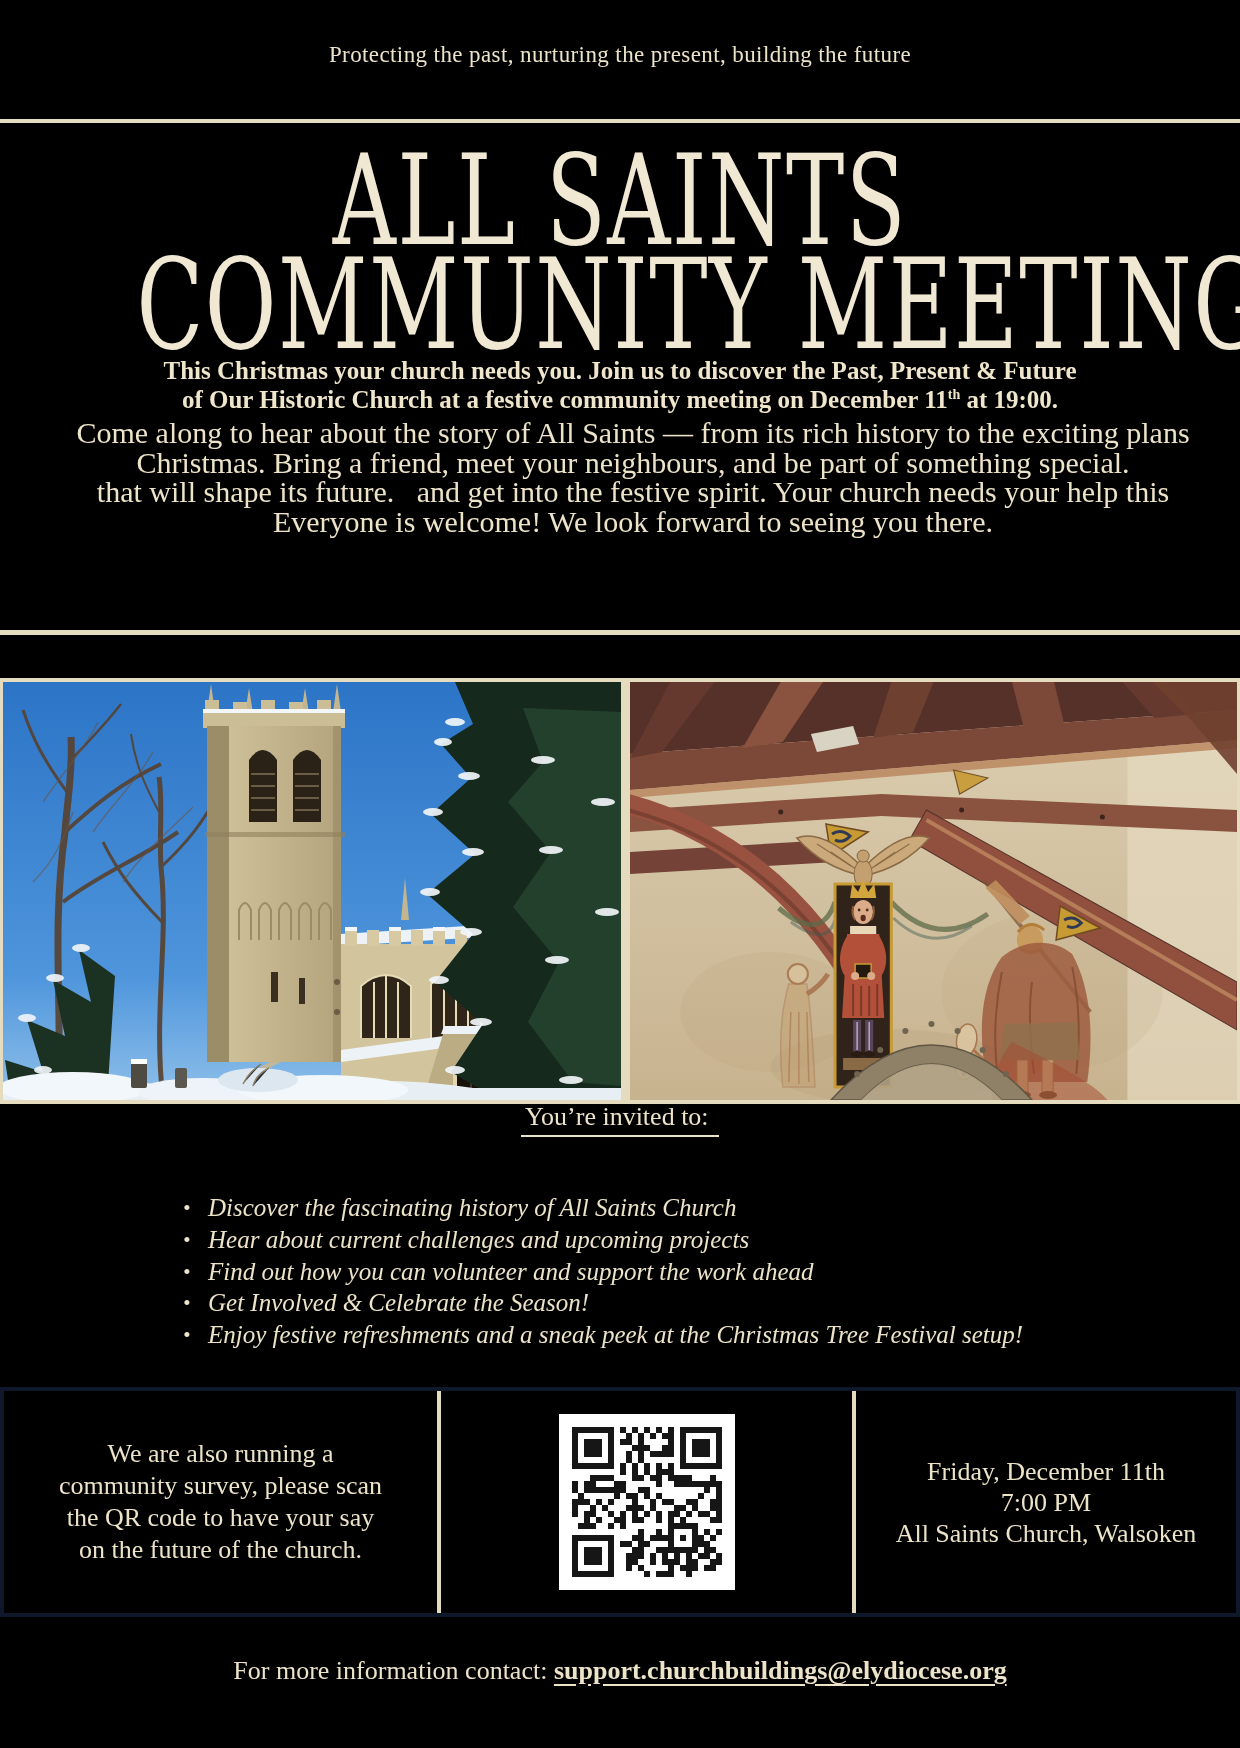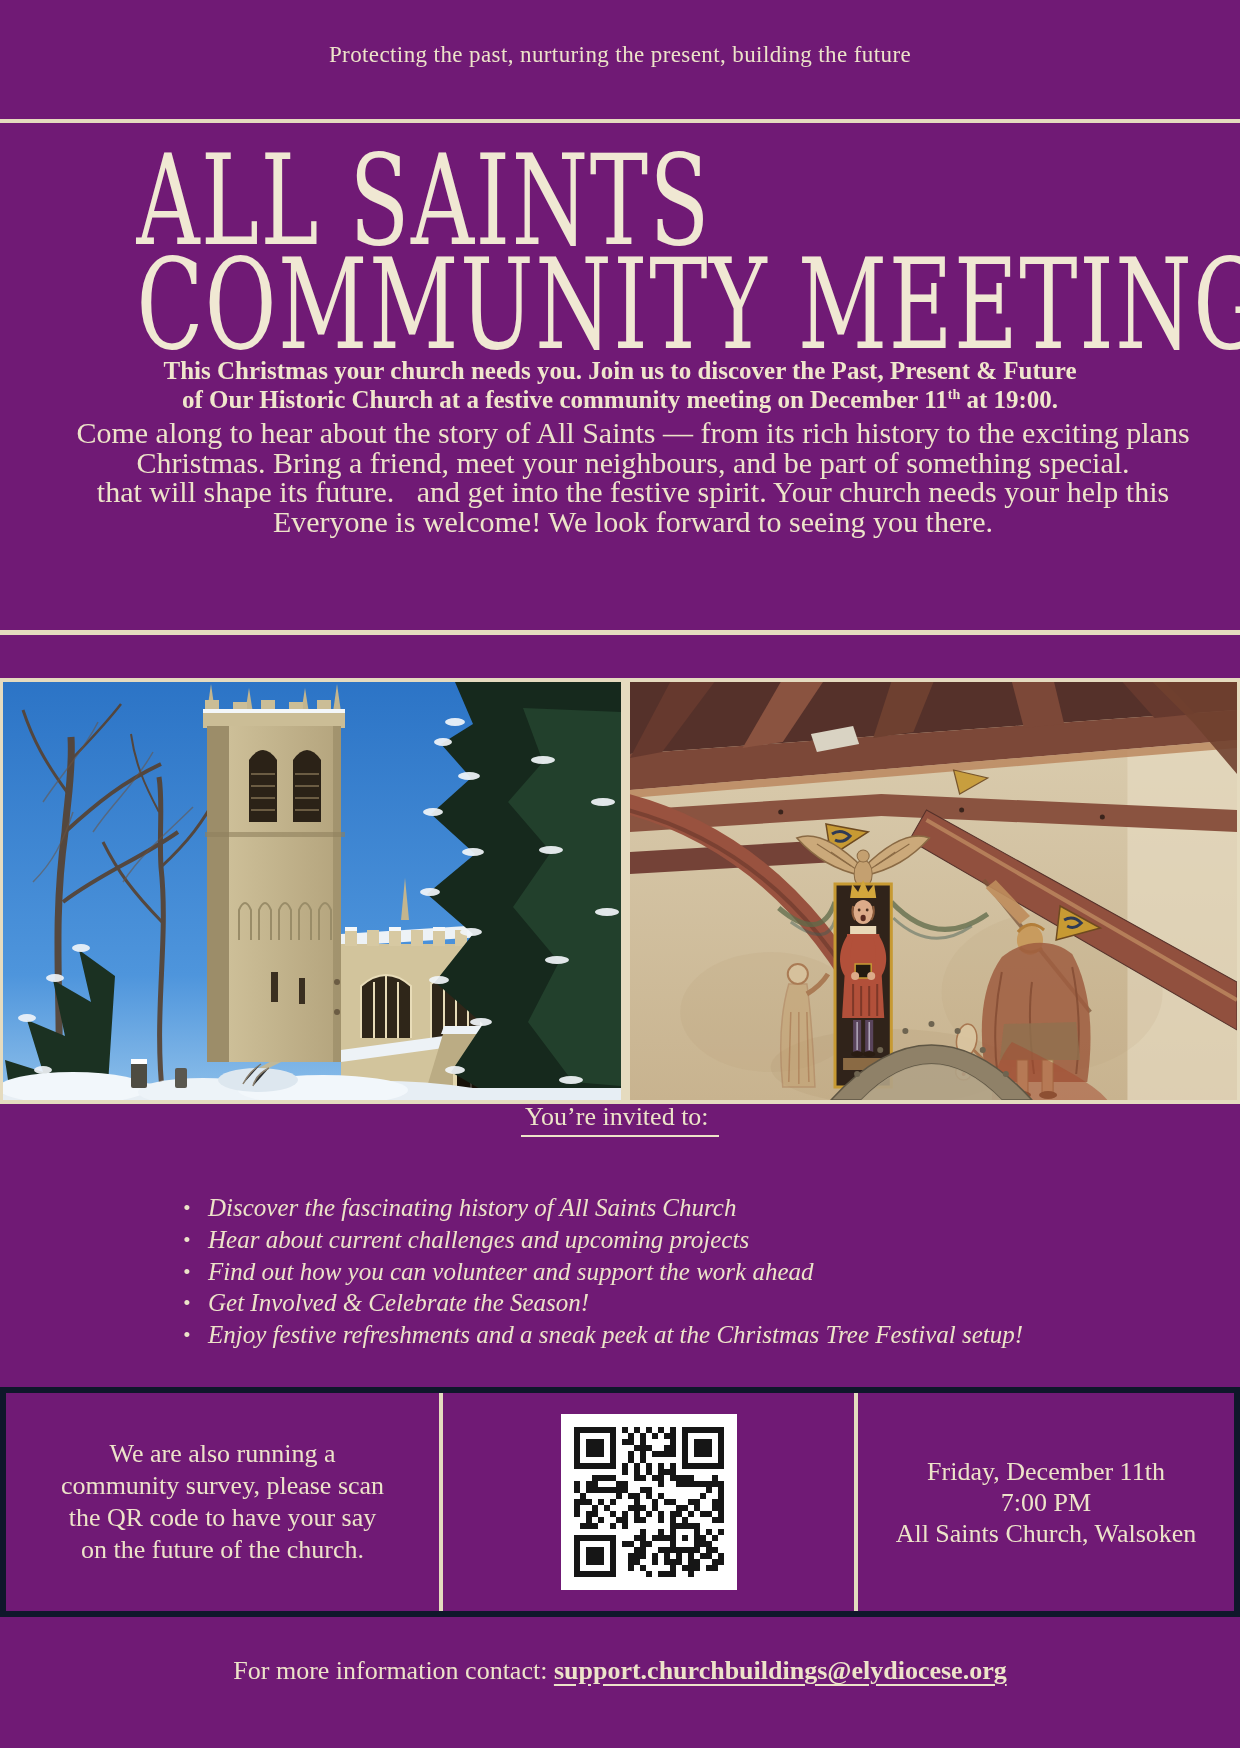--- a/index.html
+++ b/index.html
@@ -1,25 +1,25 @@
 <!DOCTYPE html>
 <html><head>
 <meta charset="utf-8">
 <style>
   html,body{margin:0;padding:0;background:#C23A17;}
-  .poster{position:relative;width:1240px;height:1748px;background:#701a75;overflow:hidden;
+  .poster{position:relative;width:1240px;height:1748px;background:#000000;overflow:hidden;
           font-family:"Liberation Serif", serif;color:#EFE5CB;}
   
   .tagline{position:absolute;top:42px;left:0;width:100%;text-align:center;
            font-size:23px;letter-spacing:.4px;color:#EDE3C9;}
   .hline{position:absolute;left:0;width:100%;background:#E5DBBF;}
   .hline.h1{top:119px;height:4px;}
   .hline.h2{top:630px;height:5px;}
   
-  .title{position:absolute;top:148px;left:0;width:100%;text-align:left;color:#F0E8D3;}
+  .title{position:absolute;top:148px;left:0;width:100%;text-align:center;color:#F0E8D3;}
   .title .tline{display:block;font-family:"DejaVu Serif", serif;font-weight:400;
                 font-size:112px;line-height:104px;letter-spacing:2px;
                 transform:scale(0.78,1.12);transform-origin:50% 50%;white-space:pre;}
   
   .intro{position:absolute;top:356px;left:0;width:100%;text-align:center;}
   .intro .b{font-weight:bold;font-size:25px;line-height:29px;white-space:pre;color:#F0E6CC;}
   .intro .b sup{font-size:14px;vertical-align:super;line-height:0;}
   .intro .r{font-size:30px;line-height:29.5px;white-space:pre;color:#EDE3C9;padding-left:26px;}
   .intro .gap{height:4px;}
   
@@ -29,21 +29,21 @@
   .ph-left{width:618px;flex:0 0 auto;}
   .ph-right{flex:1 1 auto;min-width:0;}
   
   .invite-h{position:absolute;top:1102px;left:0;width:100%;text-align:center;font-size:26px;}
   .invite-h span{display:inline-block;white-space:pre;border-bottom:2px solid #EDE3C9;padding:0 4px 3px 4px;color:#EDE3C9;}
   .bullets{position:absolute;top:1192px;left:183px;margin:0;padding:0;list-style:none;font-style:italic;}
   .bullets li{position:relative;font-size:25px;line-height:31.8px;padding-left:25px;color:#EDE3C9;white-space:pre;}
   .bullets li::before{content:"•";position:absolute;left:0;top:1px;font-size:21px;color:#EDE3C9;}
   
   .strip{position:absolute;top:1387px;left:0;width:1240px;height:230px;box-sizing:border-box;
-         border:6px solid #0f172a;display:flex;}
+         border:4px solid #0f172a;display:flex;}
   .cell{display:flex;align-items:center;justify-content:center;box-sizing:border-box;}
   .cell.c1{width:433px;flex:0 0 auto;}
   .cell.c2{width:419px;flex:0 0 auto;border-left:4px solid #E5DBBF;border-right:4px solid #E5DBBF;}
   .cell.c3{flex:1 1 auto;}
   .cell .lines{text-align:center;font-size:26px;line-height:32px;color:#EDE3C9;}
   .cell.c3 .lines{line-height:31px;}
   .qr-box{width:150px;height:150px;padding:13px;background:#FFFFFF;}
   .qr-box svg{display:block;width:150px;height:150px;}
   
   .footer{position:absolute;top:1656px;left:0;width:100%;text-align:center;font-size:26px;color:#EDE3C9;}

